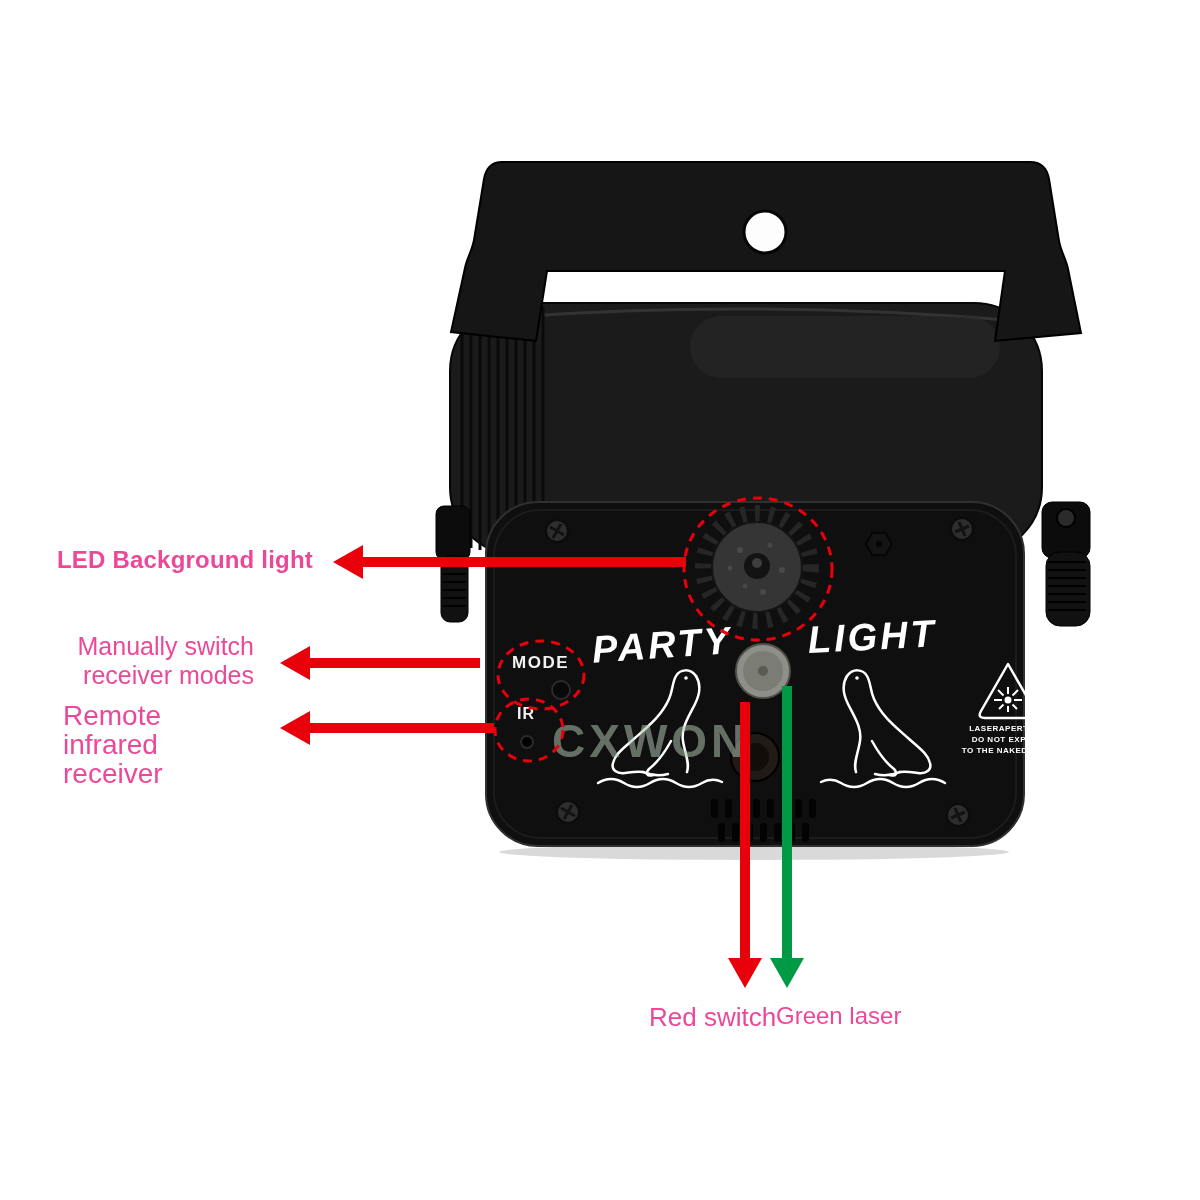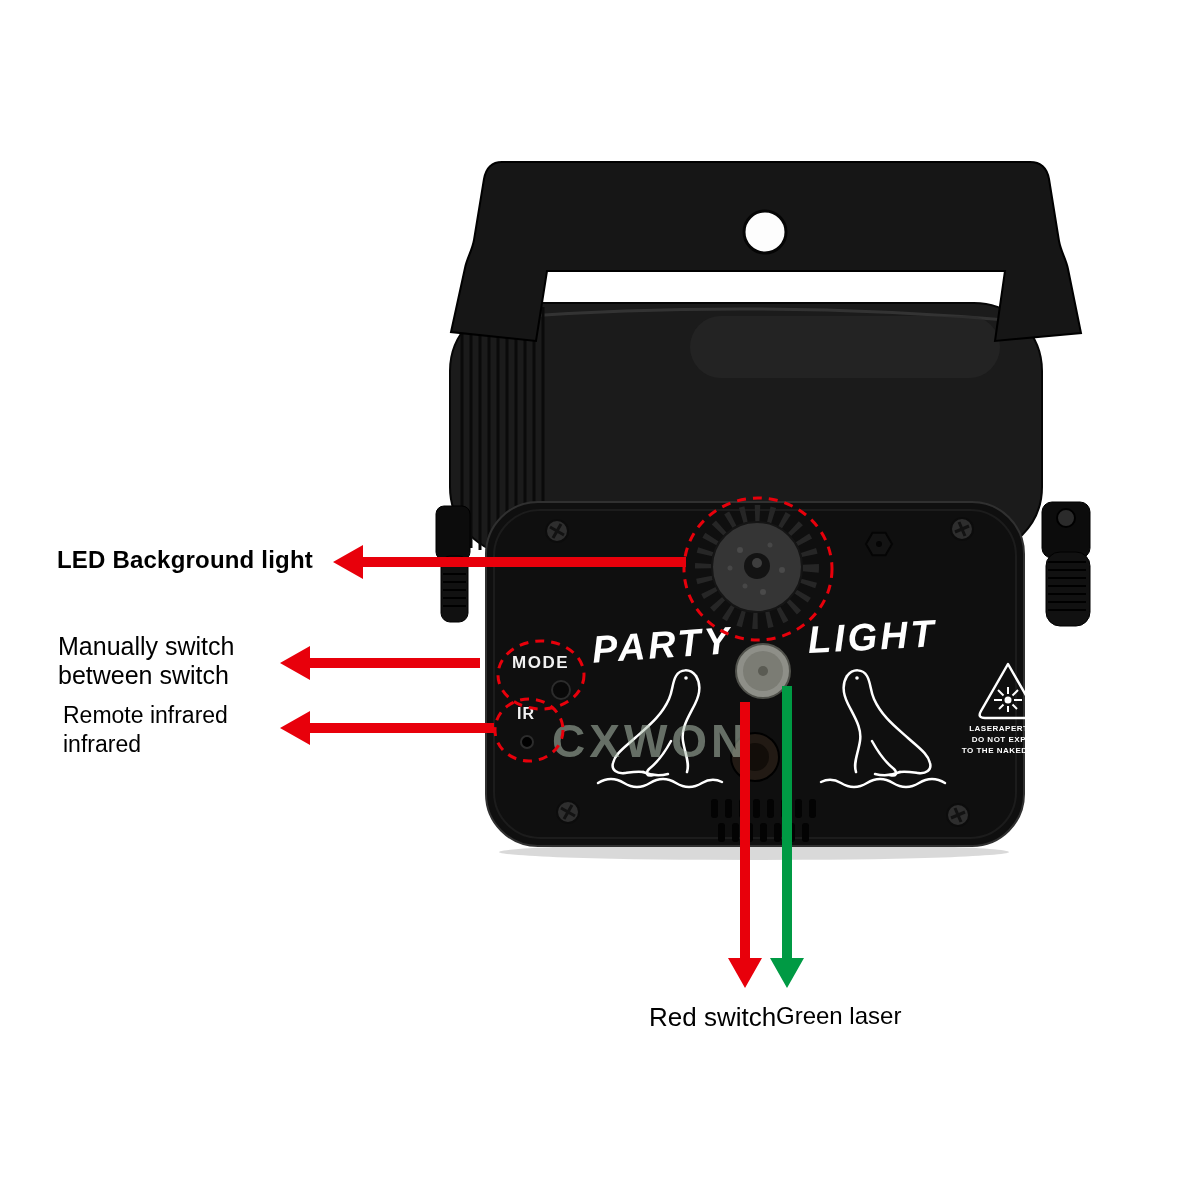--- a/index.html
+++ b/index.html
@@ -1,24 +1,24 @@
 <!DOCTYPE html>
 <html><head>
 <meta charset="utf-8">
 <style>
   html,body{margin:0;padding:0;background:#ffffff;}
   .canvas{
     position:relative;width:1200px;height:1200px;background:#ffffff;
     font-family:"Liberation Sans","DejaVu Sans",sans-serif;overflow:hidden;
   }
   .canvas svg{position:absolute;left:0;top:0;}
-  .lbl{position:absolute;color:#000000;}
+  .lbl{position:absolute;color:#ec4899;}
   .lbl-led{left:57px;top:546px;font-size:24px;font-weight:700;letter-spacing:.2px;}
-  .lbl-mode{left:58px;top:632px;width:196px;font-size:25px;line-height:29px;text-align:left;}
-  .lbl-ir{left:63px;top:701px;width:196px;font-size:23px;line-height:29px;text-align:left;}
+  .lbl-mode{left:58px;top:632px;width:196px;font-size:25px;line-height:29px;text-align:right;}
+  .lbl-ir{left:63px;top:701px;width:196px;font-size:28px;line-height:29px;text-align:left;}
   .lbl-red{left:649px;top:1002px;font-size:26px;}
   .lbl-green{left:776px;top:1002px;font-size:24px;}
 </style>
 </head>
 <body>
 
 <div class="canvas">
 
   <svg width="1200" height="1200" viewBox="0 0 1200 1200">
 
@@ -210,23 +210,23 @@
       <path fill="#e8000b" d="M280 728 L310 711 L310 723 L494 723 L494 733 L310 733 L310 745 Z"></path>
       <path fill="#e8000b" d="M745 988 L728 958 L740 958 L740 702 L750 702 L750 958 L762 958 Z"></path>
       <path fill="#009a44" d="M787 988 L770 958 L782 958 L782 686 L792 686 L792 958 L804 958 Z"></path>
     </g>
   </svg>
 
   <div class="lbl lbl-led">LED Background light</div>
 
   <div class="lbl lbl-mode">
     <div>Manually switch</div>
-    <div>between switch</div>
+    <div>receiver modes</div>
   </div>
 
   <div class="lbl lbl-ir">
     <div>Remote infrared</div>
-    <div>infrared</div>
+    <div>receiver</div>
   </div>
 
   <div class="lbl lbl-red">Red switch</div>
   <div class="lbl lbl-green">Green laser</div>
 </div>
 
 </body></html>

